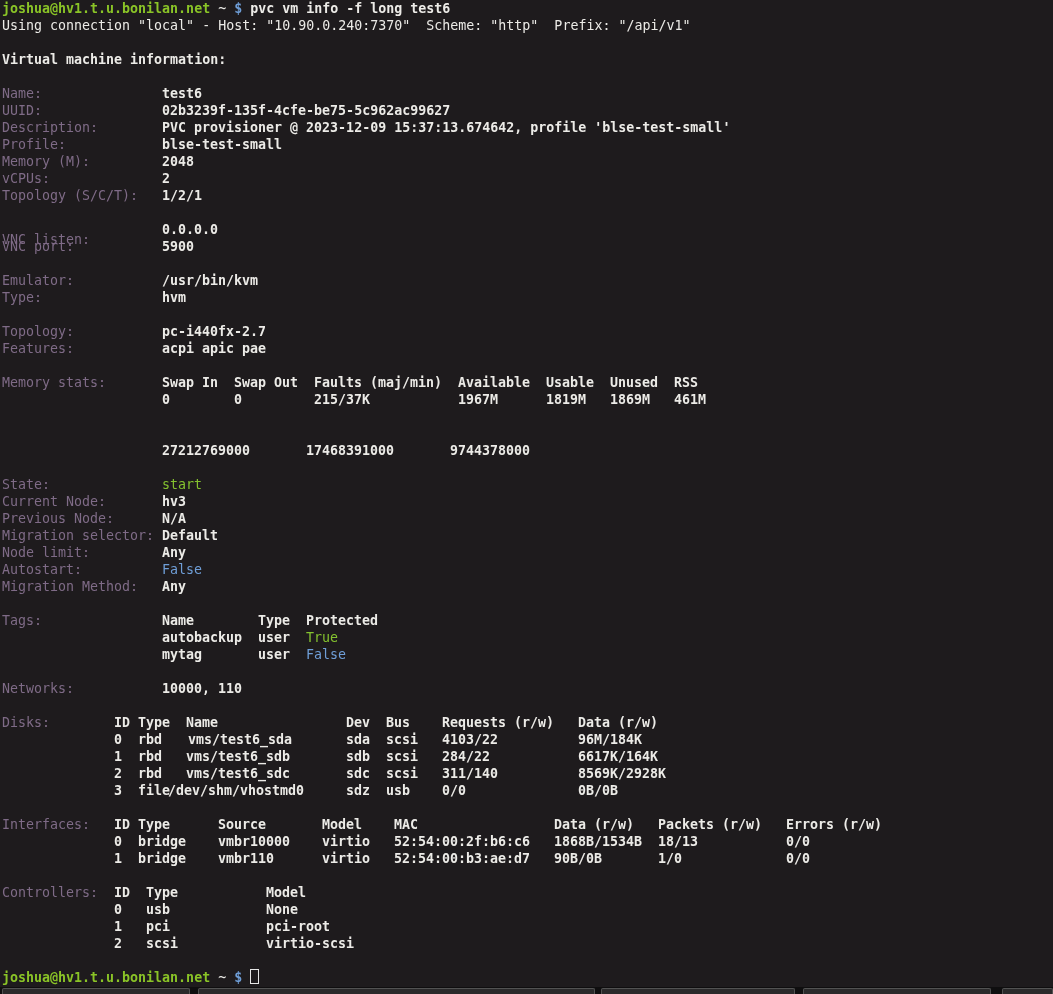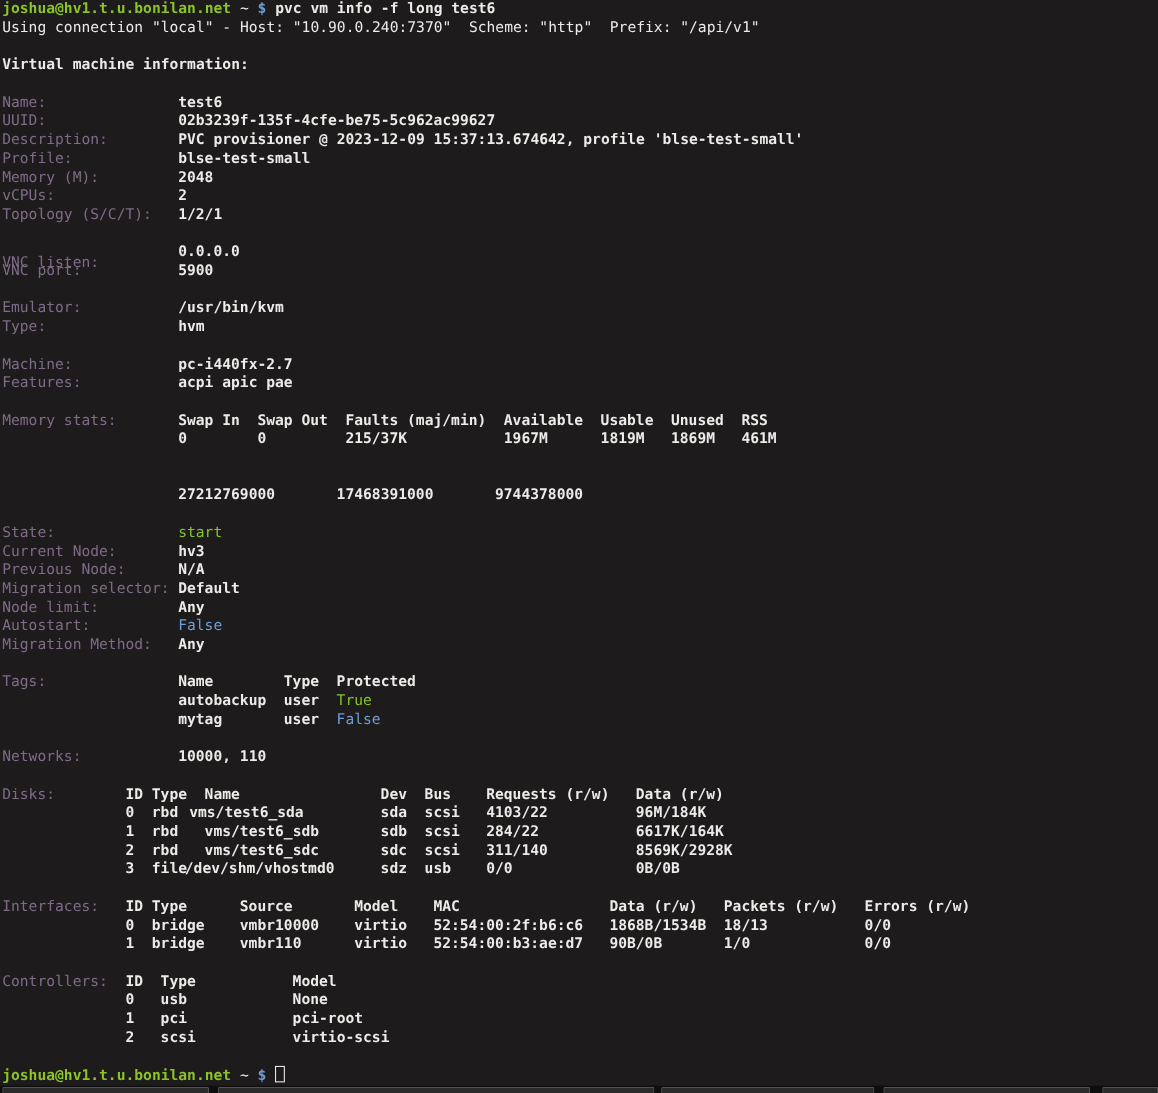--- a/index.html
+++ b/index.html
@@ -87,21 +87,21 @@
       </div>
       <div class="line" style="--r: 16;">
         <span class="run label" style="left: 2px;">Emulator:</span>
         <span class="run val" style="left: 162px;">/usr/bin/kvm</span>
       </div>
       <div class="line" style="--r: 17;">
         <span class="run label" style="left: 2px;">Type:</span>
         <span class="run val" style="left: 162px;">hvm</span>
       </div>
       <div class="line" style="--r: 19;">
-        <span class="run label" style="left: 2px;">Machine:</span>
+        <span class="run label" style="left: 2px;">Topology:</span>
         <span class="run val" style="left: 162px;">pc-i440fx-2.7</span>
       </div>
       <div class="line" style="--r: 20;">
         <span class="run label" style="left: 2px;">Features:</span>
         <span class="run val" style="left: 162px;">acpi apic pae</span>
       </div>
       <div class="line" style="--r: 22;">
         <span class="run label" style="left: 2px;">Memory stats:</span>
         <span class="run hdr" style="left: 162px;">Swap In</span>
         <span class="run hdr" style="left: 234px;">Swap Out</span>
@@ -179,21 +179,21 @@
         <span class="run hdr" style="left: 138px;">Type</span>
         <span class="run hdr" style="left: 186px;">Name</span>
         <span class="run hdr" style="left: 346px;">Dev</span>
         <span class="run hdr" style="left: 386px;">Bus</span>
         <span class="run hdr" style="left: 442px;">Requests (r/w)</span>
         <span class="run hdr" style="left: 578px;">Data (r/w)</span>
       </div>
       <div class="line" style="--r: 43;">
         <span class="run val" style="left: 114px;">0</span>
         <span class="run val" style="left: 138px;">rbd</span>
-        <span class="run val" style="left: 172px; text-align: right;">vms/test6_sda</span>
+        <span class="run val" style="left: 188px; text-align: right;">vms/test6_sda</span>
         <span class="run val" style="left: 346px;">sda</span>
         <span class="run val" style="left: 386px;">scsi</span>
         <span class="run val" style="left: 442px;">4103/22</span>
         <span class="run val" style="left: 578px;">96M/184K</span>
       </div>
       <div class="line" style="--r: 44;">
         <span class="run val" style="left: 114px;">1</span>
         <span class="run val" style="left: 138px;">rbd</span>
         <span class="run val" style="left: 186px;">vms/test6_sdb</span>
         <span class="run val" style="left: 346px;">sdb</span>

